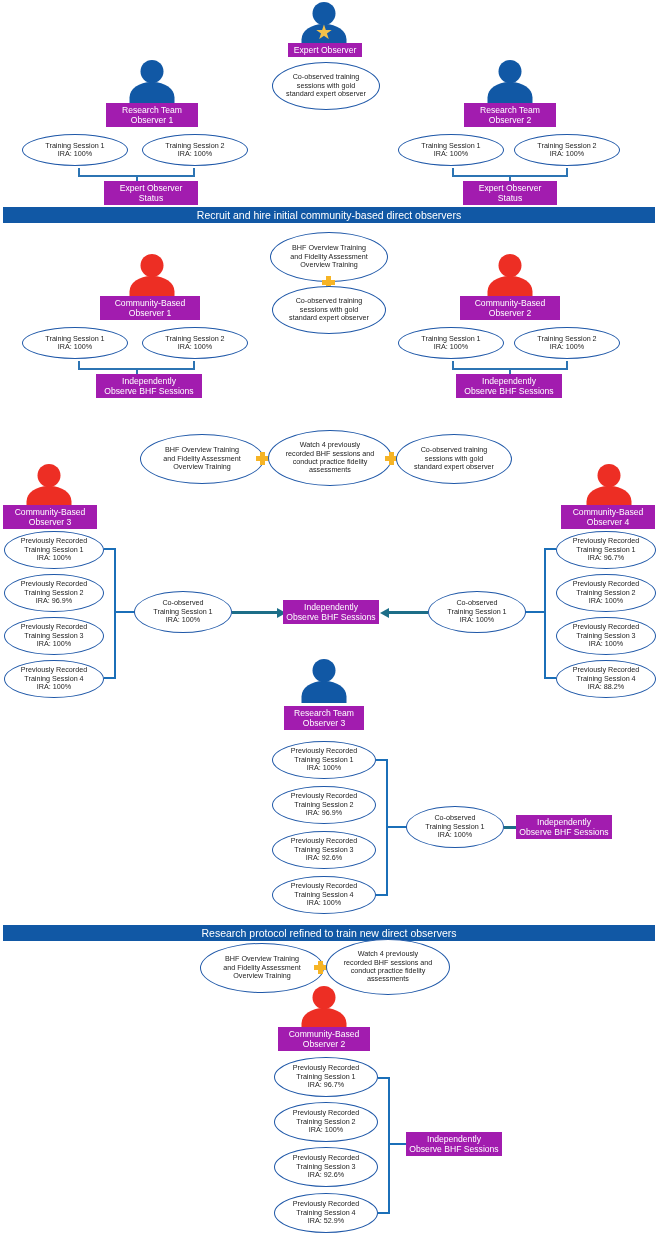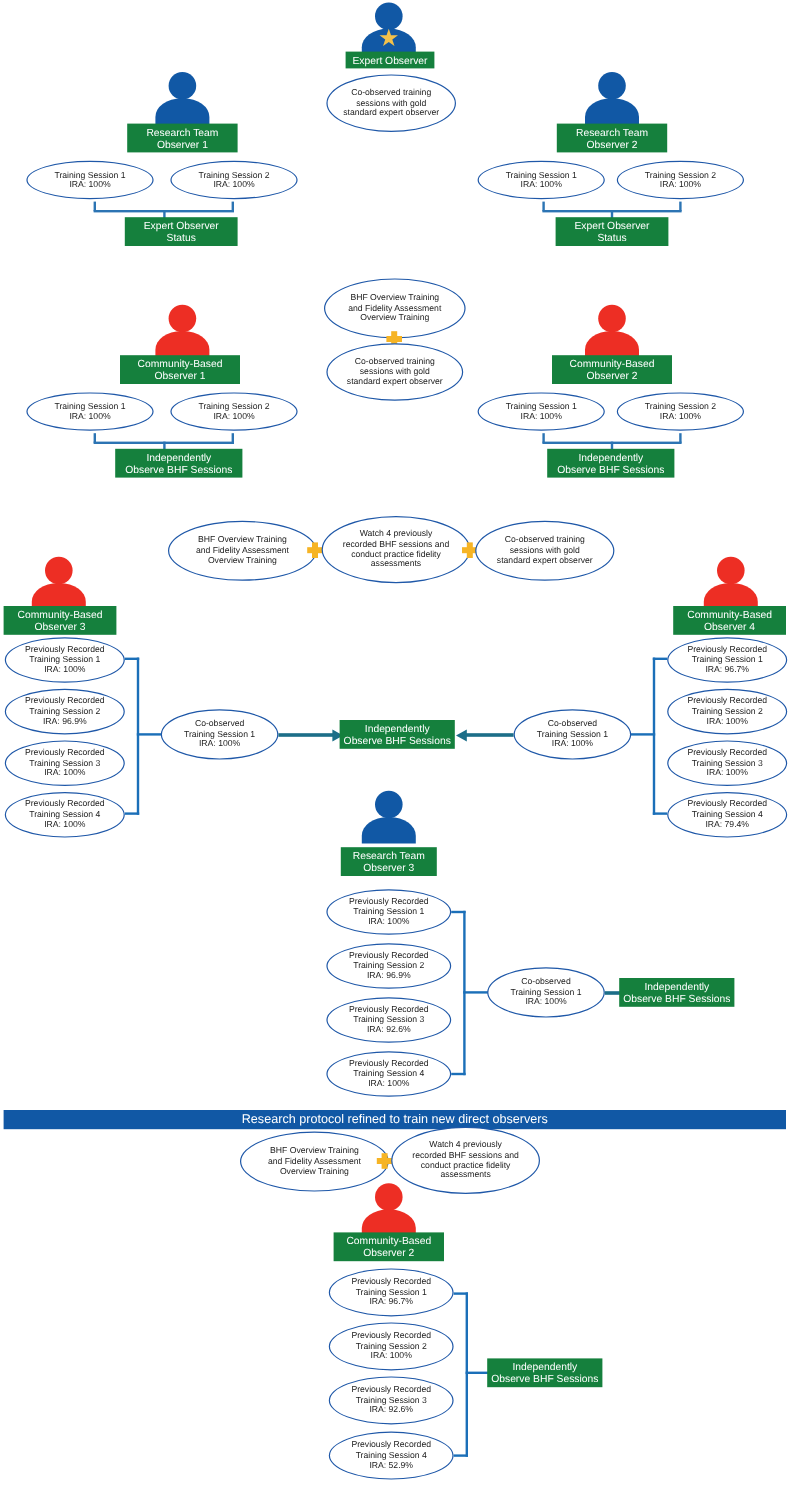--- a/index.html
+++ b/index.html
@@ -2,21 +2,21 @@
 <html><head>
 <meta charset="utf-8">
 <style>
   html,body{margin:0;padding:0;background:#ffffff;}
   body{font-family:"Liberation Sans", sans-serif;}
   #page{position:relative;width:658px;height:1240px;background:#fff;overflow:hidden;}
 
   
   .banner{position:absolute;left:3px;width:652px;height:16px;background:#1158A5;
           color:#fff;font-size:10.5px;line-height:16px;text-align:center;white-space:nowrap;}
-  .nbox{position:absolute;background:#15803d;color:#fff;text-align:center;
+  .nbox{position:absolute;background:#a21caf;color:#fff;text-align:center;
         font-size:8.6px;line-height:10.4px;display:flex;flex-direction:column;
         align-items:center;justify-content:center;padding:1px 2px;box-sizing:border-box;}
   .nbox span{display:block;}
   .ell{position:absolute;border:1.1px solid #1F58A8;border-radius:50%;
        background:#fff;color:#222;font-size:7.2px;line-height:8.4px;text-align:center;
        display:flex;flex-direction:column;align-items:center;justify-content:center;
        box-sizing:border-box;padding:0 4px;}
   .ell span{display:block;white-space:nowrap;}
   .ell.wrapok span{white-space:normal;}
 
@@ -109,20 +109,23 @@
   </div>
   <div class="ln thin" style="left:452px;top:168px;width:1.6px;height:8px;"></div>
   <div class="ln thin" style="left:566px;top:168px;width:1.6px;height:8px;"></div>
   <div class="ln thin" style="left:452px;top:175px;width:116px;height:1.6px;"></div>
   <div class="ln thin" style="left:509px;top:175px;width:1.6px;height:7px;"></div>
   <div class="nbox" style="left:463px;top:181px;width:94px;height:24px;">
     <span>Expert Observer</span>
     <span>Status</span>
   </div>
 
+  <div class="banner" style="top:207px;">
+    <span>Recruit and hire initial community-based direct observers</span>
+  </div>
 
   <div class="ell wrapok" style="left:270px;top:232px;width:118px;height:50px;">
     <span>BHF Overview Training</span>
     <span>and Fidelity Assessment</span>
     <span>Overview Training</span>
   </div>
   <div class="plus" style="left:322px;top:276px;"></div>
   <div class="ell wrapok" style="left:272px;top:286px;width:114px;height:48px;">
     <span>Co-observed training</span>
     <span>sessions with gold</span>
@@ -263,21 +266,21 @@
     <span>IRA: 100%</span>
   </div>
   <div class="ell" style="left:556px;top:617px;width:100px;height:38px;">
     <span>Previously Recorded</span>
     <span>Training Session 3</span>
     <span>IRA: 100%</span>
   </div>
   <div class="ell" style="left:556px;top:660px;width:100px;height:38px;">
     <span>Previously Recorded</span>
     <span>Training Session 4</span>
-    <span>IRA: 79.4%</span>
+    <span>IRA: 88.2%</span>
   </div>
 
   <div class="ln" style="left:544px;top:548px;width:12px;height:2.4px;"></div>
   <div class="ln" style="left:544px;top:677px;width:12px;height:2.4px;"></div>
   <div class="ln" style="left:544px;top:548px;width:2.4px;height:131px;"></div>
   <div class="ln" style="left:524px;top:611px;width:22px;height:2.4px;"></div>
   <div class="ell" style="left:428px;top:591px;width:98px;height:42px;">
     <span>Co-observed</span>
     <span>Training Session 1</span>
     <span>IRA: 100%</span>

